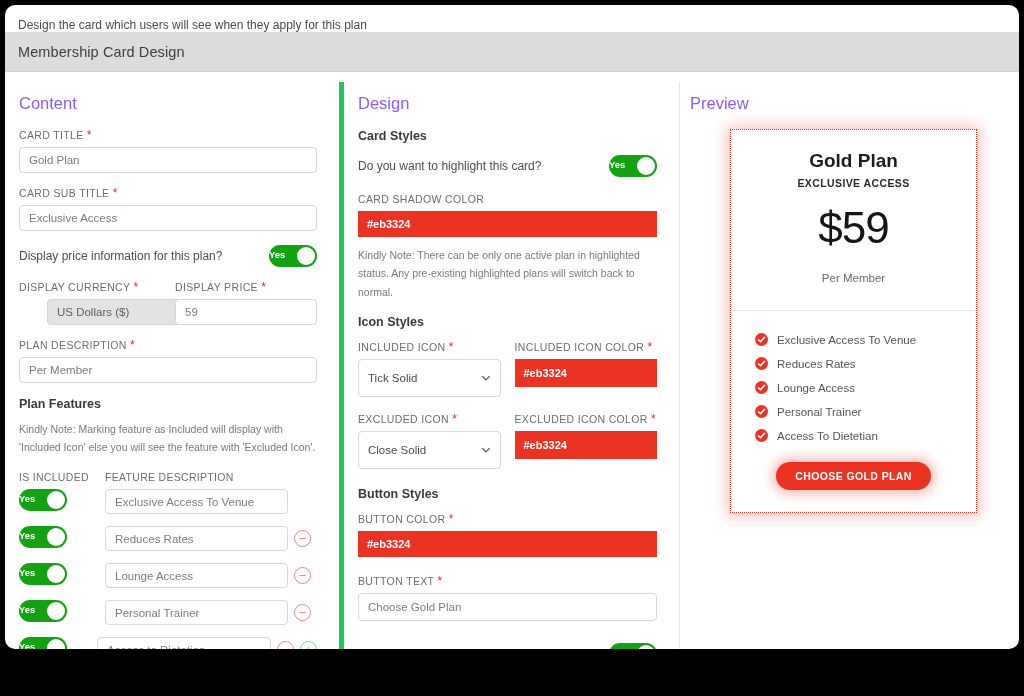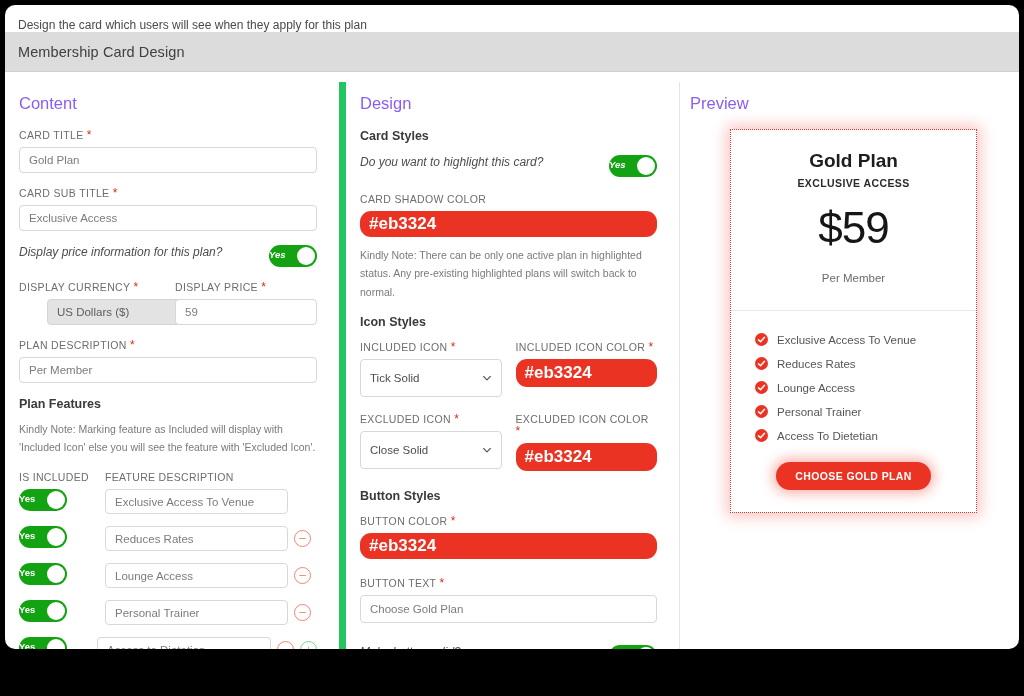--- a/index.html
+++ b/index.html
@@ -44,21 +44,21 @@
   
   #columns {
     display: flex;
     height: 580px;
     margin-top: 10px;
   }
   .col {
     padding: 12px 22px 0 14px;
   }
   .col.content { width: 334px; }
-  .col.design  { width: 340px; border-left: 7px solid #22c55e; padding-left: 14px; }
+  .col.design  { width: 340px; border-left: 5px solid #22c55e; padding-left: 14px; }
   .col.preview { width: 340px; border-left: 1px solid #e4e4e4; padding-left: 10px; }
 
   .col-head {
     font-size: 16.5px;
     color: #8b5cf6;
     margin-bottom: 16px;
     font-weight: 400;
   }
 
   .sub-head {
@@ -111,24 +111,23 @@
     position: absolute; left: 0; top: 4px;
     font-size: 9.5px; color: #fff; font-weight: bold;
   }
   .toggle .knob {
     position: absolute; right: 2px; top: 2px;
     width: 18px; height: 18px; border-radius: 50%;
     background: #fff;
   }
 
   .toggle-row {
-    display: flex; 
+    display: flex; align-items: center;
     justify-content: space-between;
     margin-bottom: 16px;
-    font-style: italic;
   }
   .toggle-row .q { font-size: 12px; color: #4d4d4d; }
 
   
   .feat-head { display: flex; margin-bottom: 6px; }
   .feat-head .h1 { width: 86px; font-size: 10.5px; color: #6d6d6d; letter-spacing: .3px; }
   .feat-head .h2 { font-size: 10.5px; color: #6d6d6d; letter-spacing: .3px; }
 
   .feat-row {
     display: flex; align-items: center;
@@ -157,24 +156,24 @@
 
   .note {
     font-size: 10.5px; color: #7a7a7a;
     line-height: 1.75;
     margin-bottom: 14px;
   }
 
   
   .color-input {
     width: 100%; height: 26px;
-    border-radius: 11px;
+    border-radius: 0;
     display: flex; align-items: center;
     padding: 0 9px;
-    font-size: 17px; font-weight: bold;
+    font-size: 11px; font-weight: bold;
     color: #fff;
     cursor: pointer;
   }
 
   
   .sel {
     width: 100%; height: 38px;
     border: 1px solid #d8d8d8; border-radius: 4px;
     background: #fff;
     display: flex; align-items: center; justify-content: space-between;

